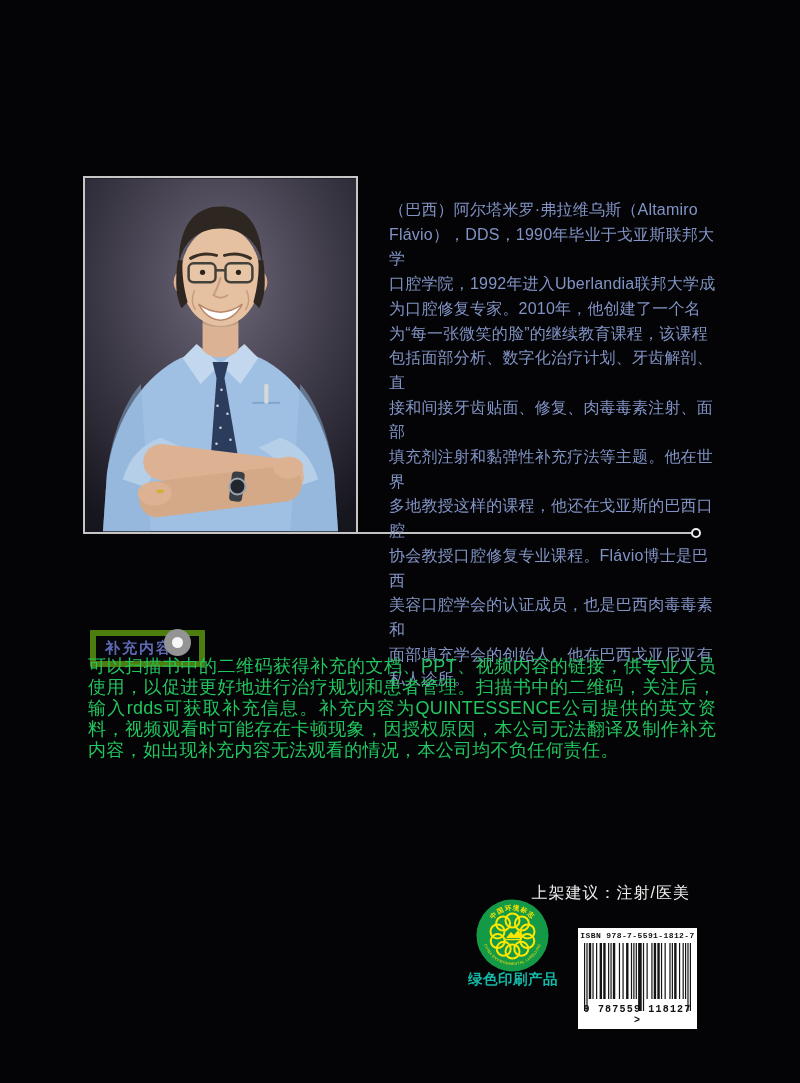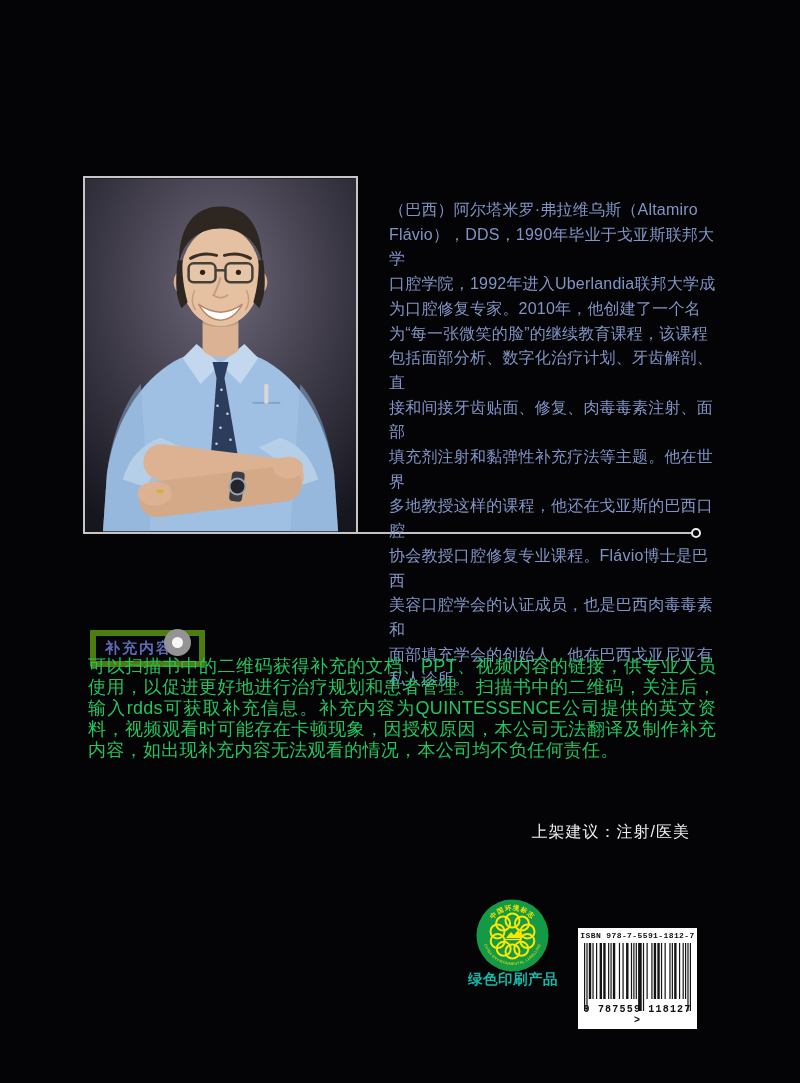--- a/index.html
+++ b/index.html
@@ -49,21 +49,21 @@
     background:#f7f7f7;border-radius:50%;
   }
 
   .supplement-body{
     left:88px;top:656px;width:628px;
     font-size:18px;line-height:21px;color:#22c55e;
     text-align:justify;letter-spacing:0.3px;
   }
 
   .shelving{
-    left:420px;top:822px;width:270px;text-align:right;
+    left:420px;top:883px;width:270px;text-align:right;
     font-size:16px;color:#efefef;letter-spacing:1px;
   }
 
   .eco-logo{left:476px;top:899px;width:73px;height:73px;}
   .eco-caption{
     left:448px;top:970px;width:130px;text-align:center;
     font-size:14.5px;font-weight:bold;color:#14b8a6;letter-spacing:0.5px;
   }
 
   .barcode{

